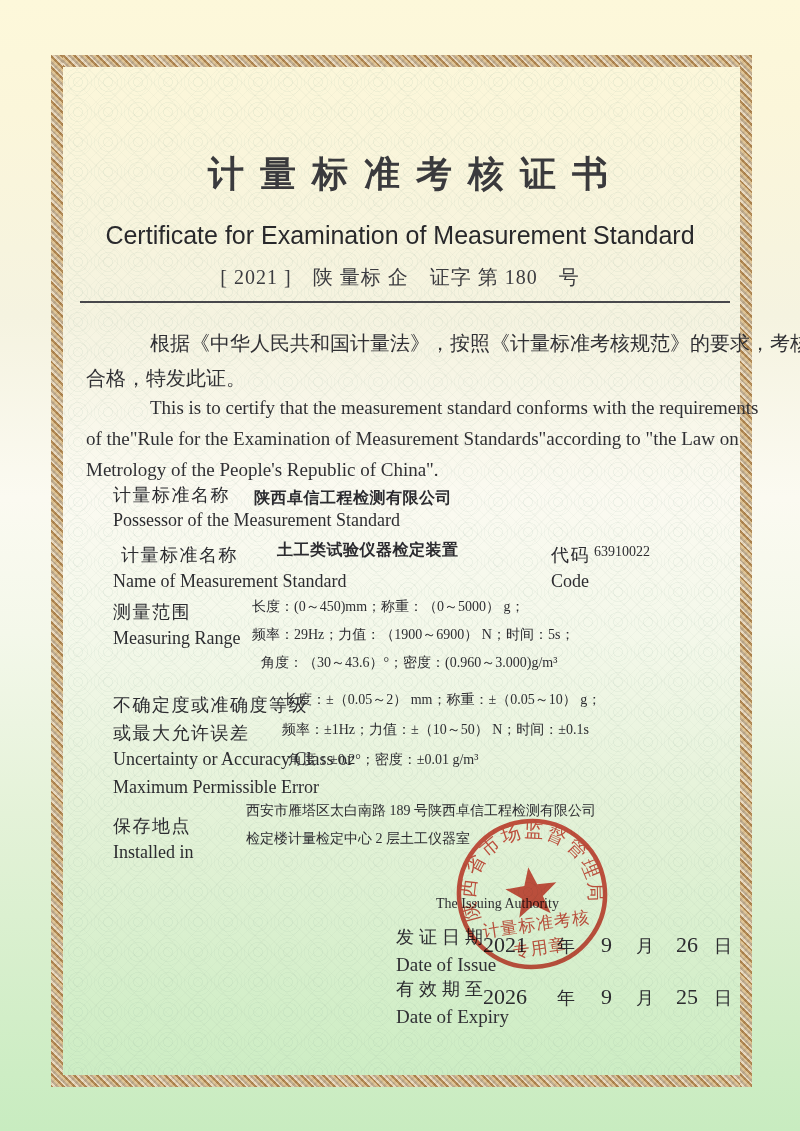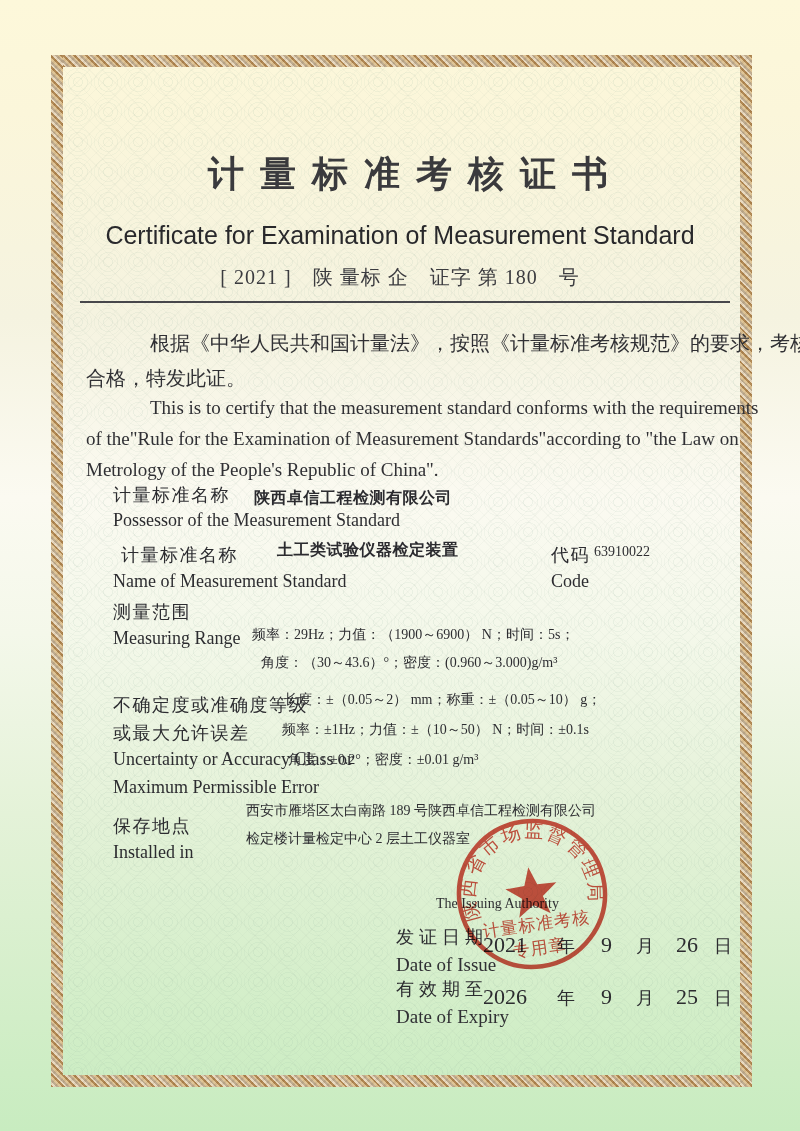--- a/index.html
+++ b/index.html
@@ -96,20 +96,21 @@
 
   <div class="abs label-cn" style="left:113px;top:543px;margin-left:8px;">计量标准名称</div>
   <div class="abs value-hei" style="left:277px;top:540px;">土工类试验仪器检定装置</div>
   <div class="abs label-cn" style="left:551px;top:543px;">代码</div>
   <div class="abs value-serif" style="left:594px;top:544px;">63910022</div>
   <div class="abs label-en" style="left:113px;top:571px;">Name of Measurement Standard</div>
   <div class="abs label-en" style="left:551px;top:571px;">Code</div>
 
   <div class="abs label-cn" style="left:113px;top:600px;">测量范围</div>
   <div class="abs label-en" style="left:113px;top:628px;">Measuring Range</div>
+  <div class="abs value-serif" style="left:252px;top:598px;">长度：(0～450)mm；称重：（0～5000） g；</div>
   <div class="abs value-serif" style="left:252px;top:626px;">频率：29Hz；力值：（1900～6900） N；时间：5s；</div>
   <div class="abs value-serif" style="left:261px;top:654px;">角度：（30～43.6）°；密度：(0.960～3.000)g/m³</div>
 
   <div class="abs label-cn" style="left:113px;top:693px;">不确定度或准确度等级</div>
   <div class="abs label-cn" style="left:113px;top:721px;">或最大允许误差</div>
   <div class="abs label-en" style="left:113px;top:749px;">Uncertainty or Accuracy Class or</div>
   <div class="abs label-en" style="left:113px;top:777px;">Maximum Permissible Error</div>
   <div class="abs value-serif" style="left:284px;top:691px;">长度：±（0.05～2） mm；称重：±（0.05～10） g；</div>
   <div class="abs value-serif" style="left:282px;top:721px;">频率：±1Hz；力值：±（10～50） N；时间：±0.1s</div>
   <div class="abs value-serif" style="left:288px;top:751px;">角度：±0.2°；密度：±0.01 g/m³</div>

